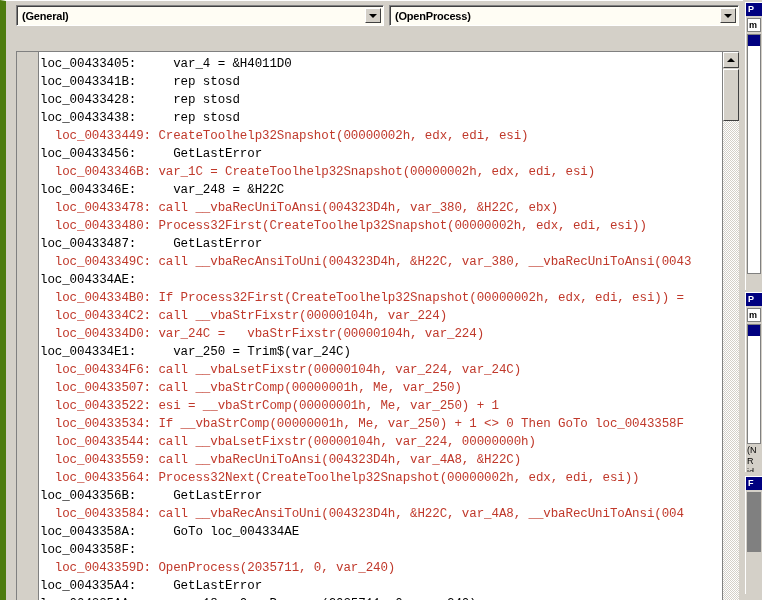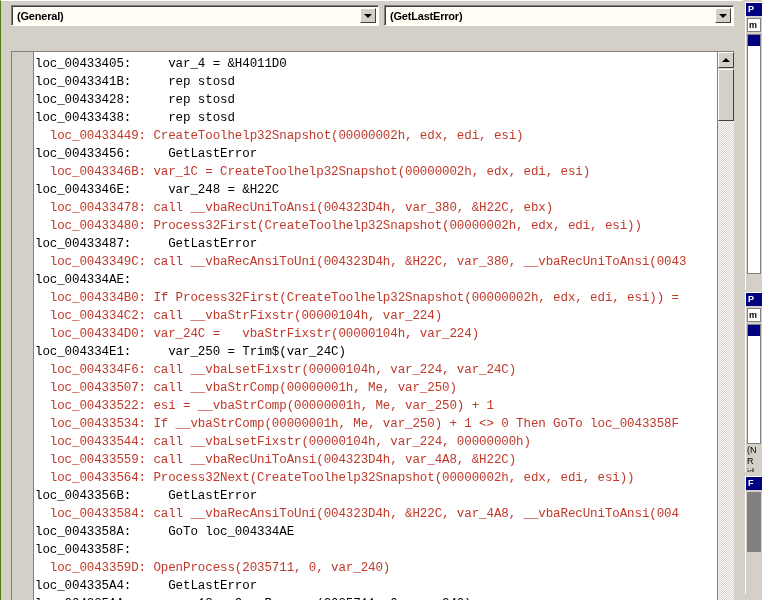--- a/index.html
+++ b/index.html
@@ -19,21 +19,21 @@
   }
 
   
   .code-window {
     position: absolute;
     left: 0; top: 0;
     width: 743px;
     height: 600px;
     background: #d4d0c8;
     border-top: 1px solid #ffffff;
-    border-left: 1px solid #4d7c0f;
+    border-left: 6px solid #4d7c0f;
     box-sizing: border-box;
   }
 
   
   .combo-bar {
     position: absolute;
     left: 0; top: 0;
     width: 743px;
     height: 30px;
     background: #d4d0c8;
@@ -313,21 +313,21 @@
       <div class="combo" id="combo-general">
         <span class="inner-shadow"></span>
         <span class="combo-label">(General)</span>
         <span class="combo-btn">
           <span class="arrow-down"></span>
         </span>
       </div>
 
       <div class="combo" id="combo-declarations">
         <span class="inner-shadow"></span>
-        <span class="combo-label">(GetLastError)</span>
+        <span class="combo-label">(OpenProcess)</span>
         <span class="combo-btn">
           <span class="arrow-down"></span>
         </span>
       </div>
     </div>
 
     <div class="edge-shadow-left"></div>
 
     <div class="code-pane-frame">
 

